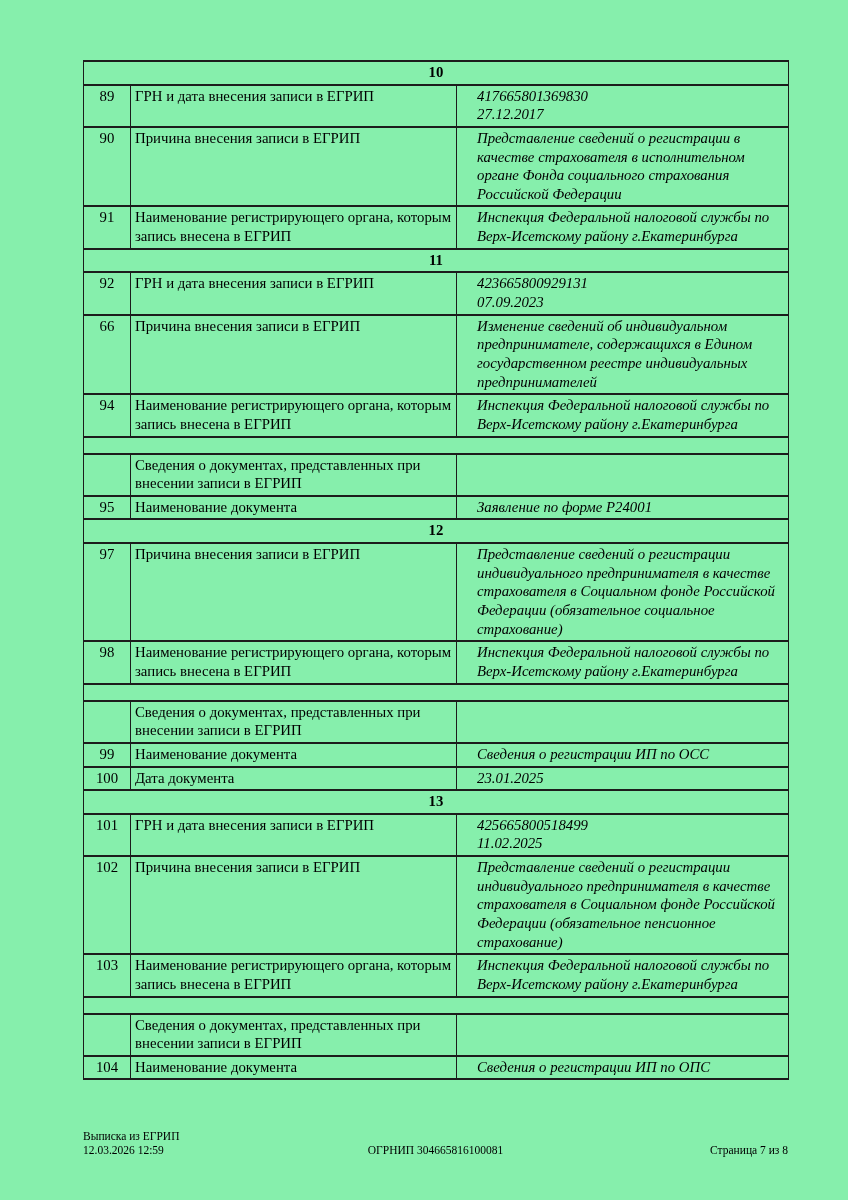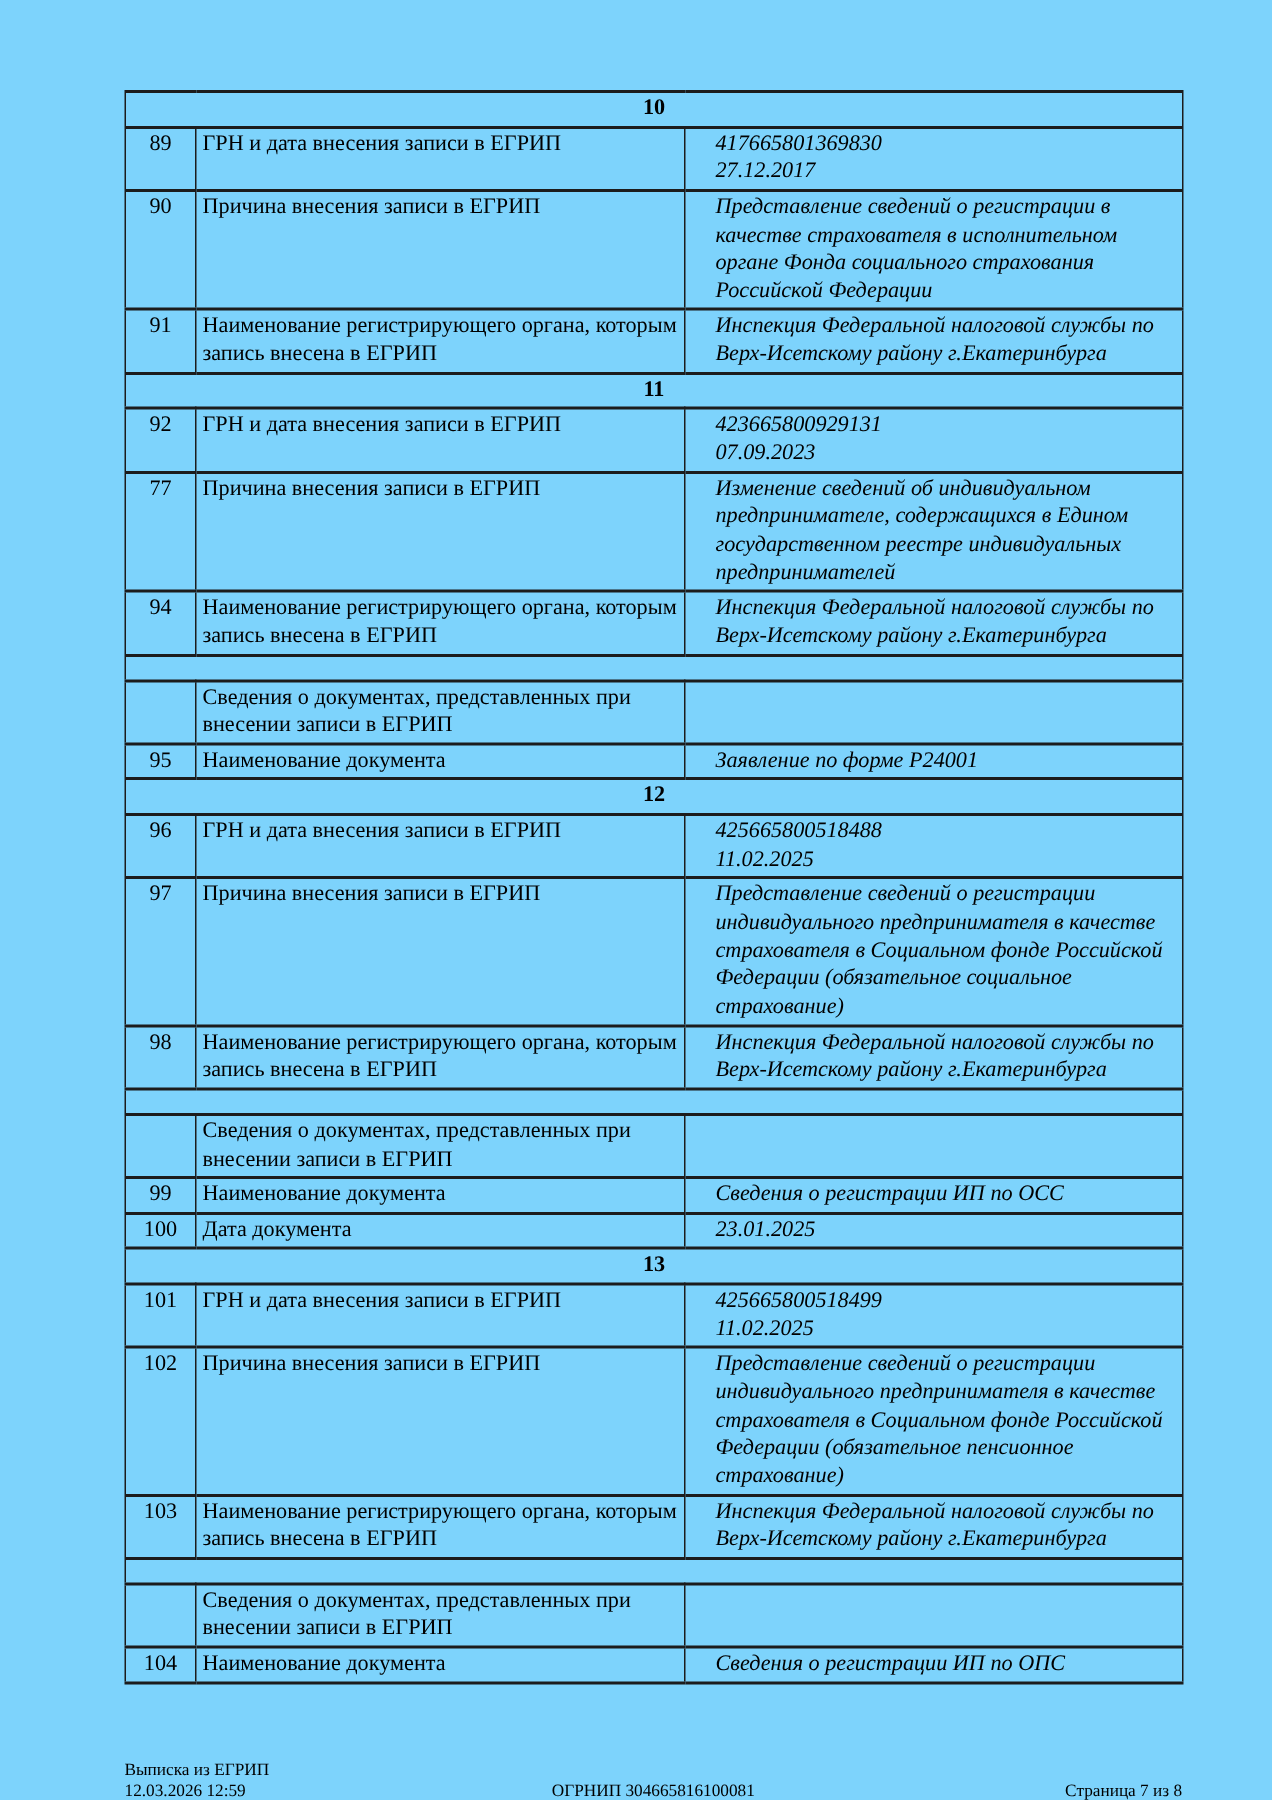--- a/index.html
+++ b/index.html
@@ -11,21 +11,21 @@
     width: 848px;
     height: 1200px;
     position: relative;
     overflow: hidden;
     font-family: "Liberation Serif", serif;
     color: #000;
   }
   .page {
     position: absolute;
     inset: 0;
-    background: #7dd3fc;
+    background: #86efac;
   }
   table.doc-table {
     position: absolute;
     left: 83px;
     top: 60px;
     width: 705px;
     border-collapse: collapse;
     table-layout: fixed;
     font-family: "Liberation Serif", serif;
     font-size: 14.8px;
@@ -65,21 +65,20 @@
   .footer {
     position: absolute;
     left: 83px;
     top: 1130px;
     width: 705px;
     display: flex;
     justify-content: space-between;
     align-items: flex-end;
     font-size: 11.5px;
     line-height: 1.18;
-    margin-top: 44px;
   }
   .footer .f-left  { flex: 1; text-align: left; }
   .footer .f-mid   { flex: 0 0 auto; text-align: center; }
   .footer .f-right { flex: 1; text-align: right; }
 </style>
 </head>
 <body>
 
 <div class="page">
 
@@ -114,21 +113,21 @@
       <tr>
         <td class="sec-cell" colspan="3">11</td>
       </tr>
       <tr>
         <td class="c-num">92</td>
         <td class="c-label">ГРН и дата внесения записи в ЕГРИП</td>
         <td class="c-val">423665800929131
 07.09.2023</td>
       </tr>
       <tr>
-        <td class="c-num">77</td>
+        <td class="c-num">66</td>
         <td class="c-label">Причина внесения записи в ЕГРИП</td>
         <td class="c-val">Изменение сведений об индивидуальном предпринимателе, содержащихся в Едином государственном реестре индивидуальных предпринимателей</td>
       </tr>
       <tr>
         <td class="c-num">94</td>
         <td class="c-label">Наименование регистрирующего органа, которым запись внесена в ЕГРИП</td>
         <td class="c-val">Инспекция Федеральной налоговой службы по Верх-Исетскому району г.Екатеринбурга</td>
       </tr>
       <tr>
         <td class="spacer-cell" colspan="3"></td>
@@ -139,26 +138,20 @@
         <td class="c-val"></td>
       </tr>
       <tr>
         <td class="c-num">95</td>
         <td class="c-label">Наименование документа</td>
         <td class="c-val">Заявление по форме Р24001</td>
       </tr>
 
       <tr>
         <td class="sec-cell" colspan="3">12</td>
-      </tr>
-      <tr>
-        <td class="c-num">96</td>
-        <td class="c-label">ГРН и дата внесения записи в ЕГРИП</td>
-        <td class="c-val">425665800518488
-11.02.2025</td>
       </tr>
       <tr>
         <td class="c-num">97</td>
         <td class="c-label">Причина внесения записи в ЕГРИП</td>
         <td class="c-val">Представление сведений о регистрации индивидуального предпринимателя в качестве страхователя в Социальном фонде Российской Федерации (обязательное социальное страхование)</td>
       </tr>
       <tr>
         <td class="c-num">98</td>
         <td class="c-label">Наименование регистрирующего органа, которым запись внесена в ЕГРИП</td>
         <td class="c-val">Инспекция Федеральной налоговой службы по Верх-Исетскому району г.Екатеринбурга</td>

